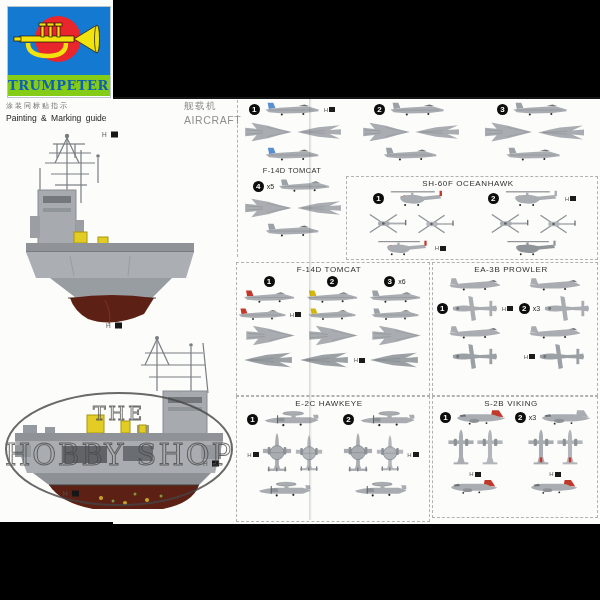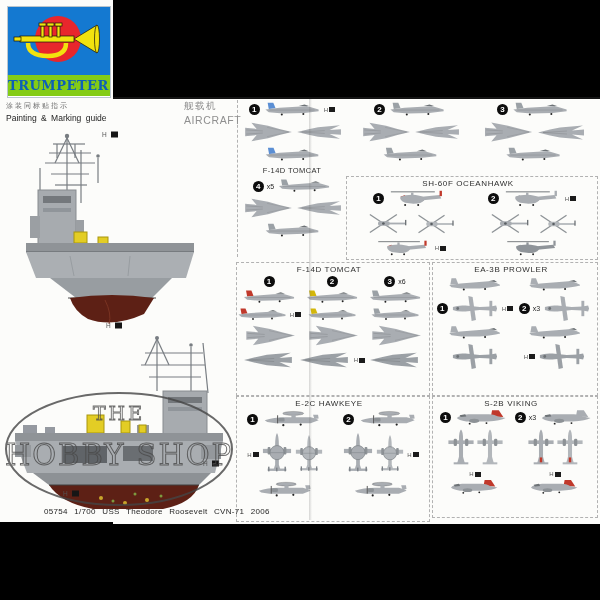--- a/index.html
+++ b/index.html
@@ -634,15 +634,14 @@
         </svg>
     </div>
   </div>
 
   <svg id="watermark" viewBox="0 0 236 120">
     <ellipse cx="118" cy="60" rx="113" ry="56" fill="none" stroke="#454545" stroke-width="2"></ellipse>
     <text x="118" y="31" text-anchor="middle" font-family="DejaVu Serif, serif" font-size="19" fill="none" stroke="#4a4a4a" stroke-width="0.9" style="letter-spacing:3px">THE</text>
     <text x="118" y="76" text-anchor="middle" font-family="DejaVu Serif, serif" font-size="29" fill="none" stroke="#4a4a4a" stroke-width="1" style="letter-spacing:2px">HOBBY SHOP</text>
   </svg>
 
-  <div id="footer">05754 1/700 USS Theodore Roosevelt CVN-71 2006</div>
 
 </div>
 
 </body></html>

